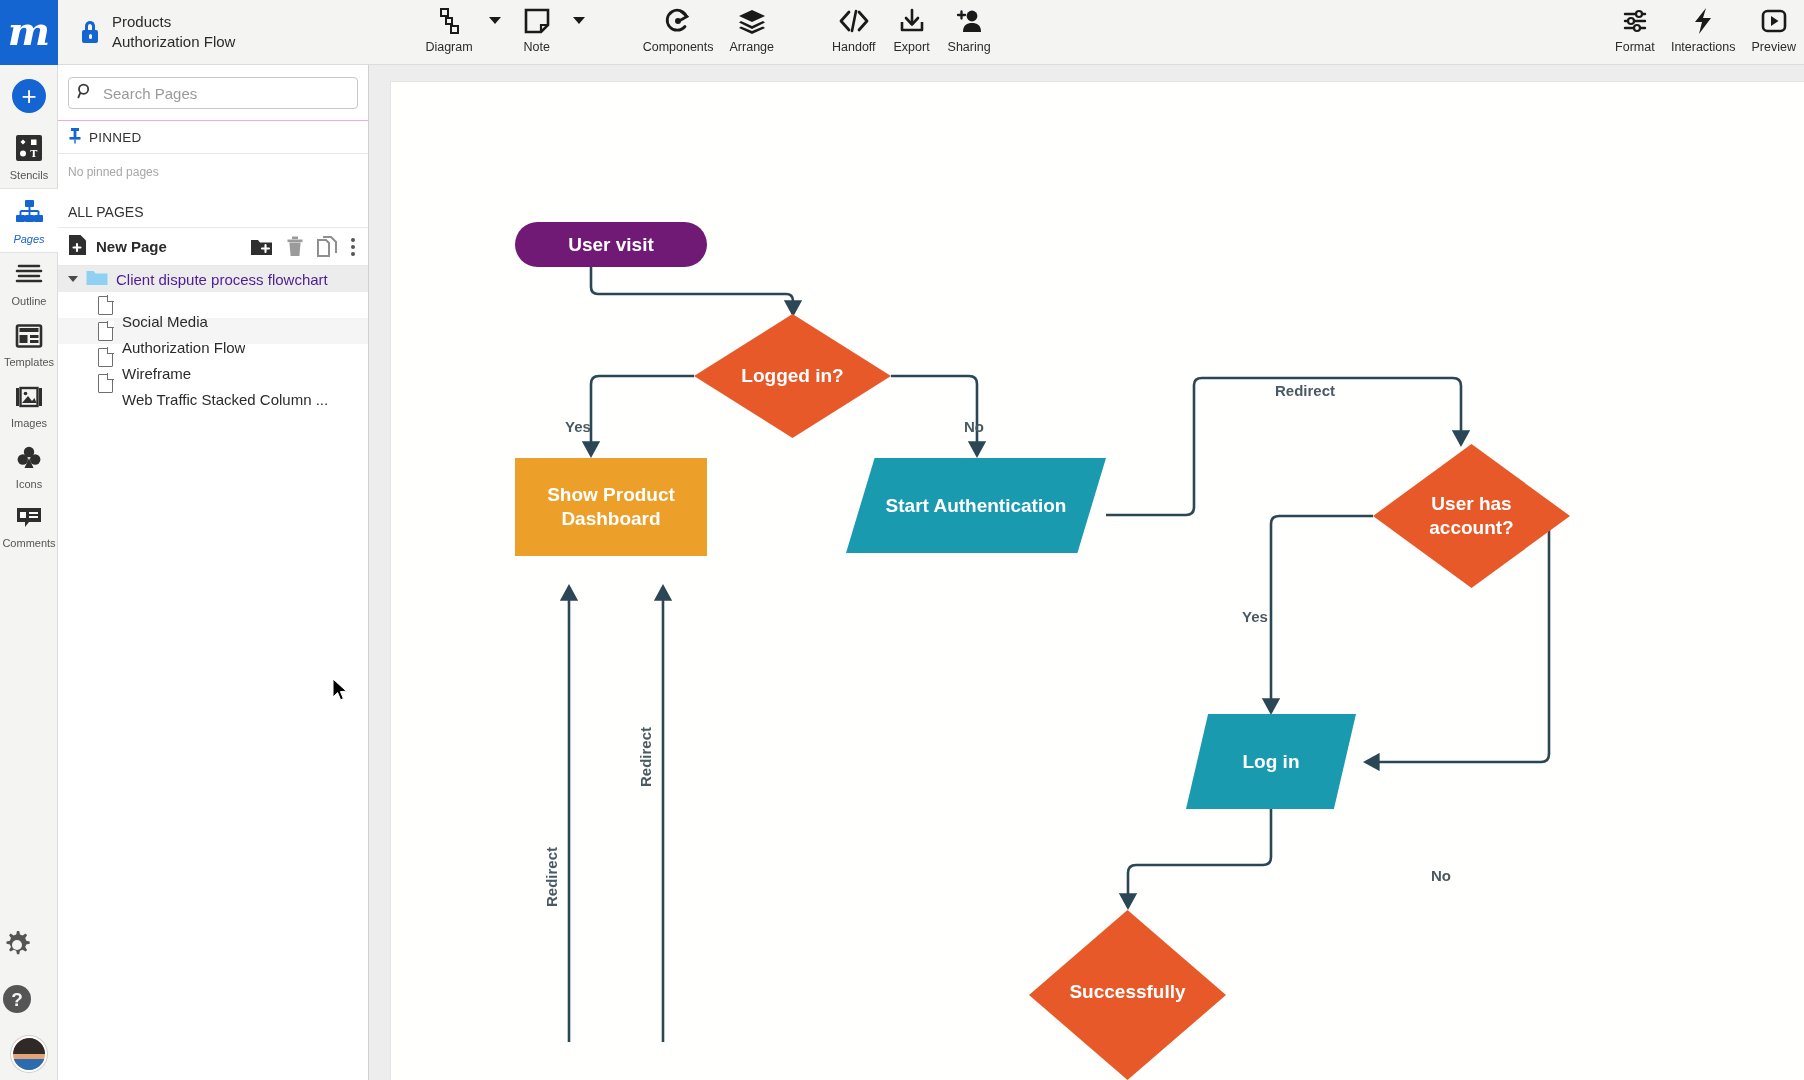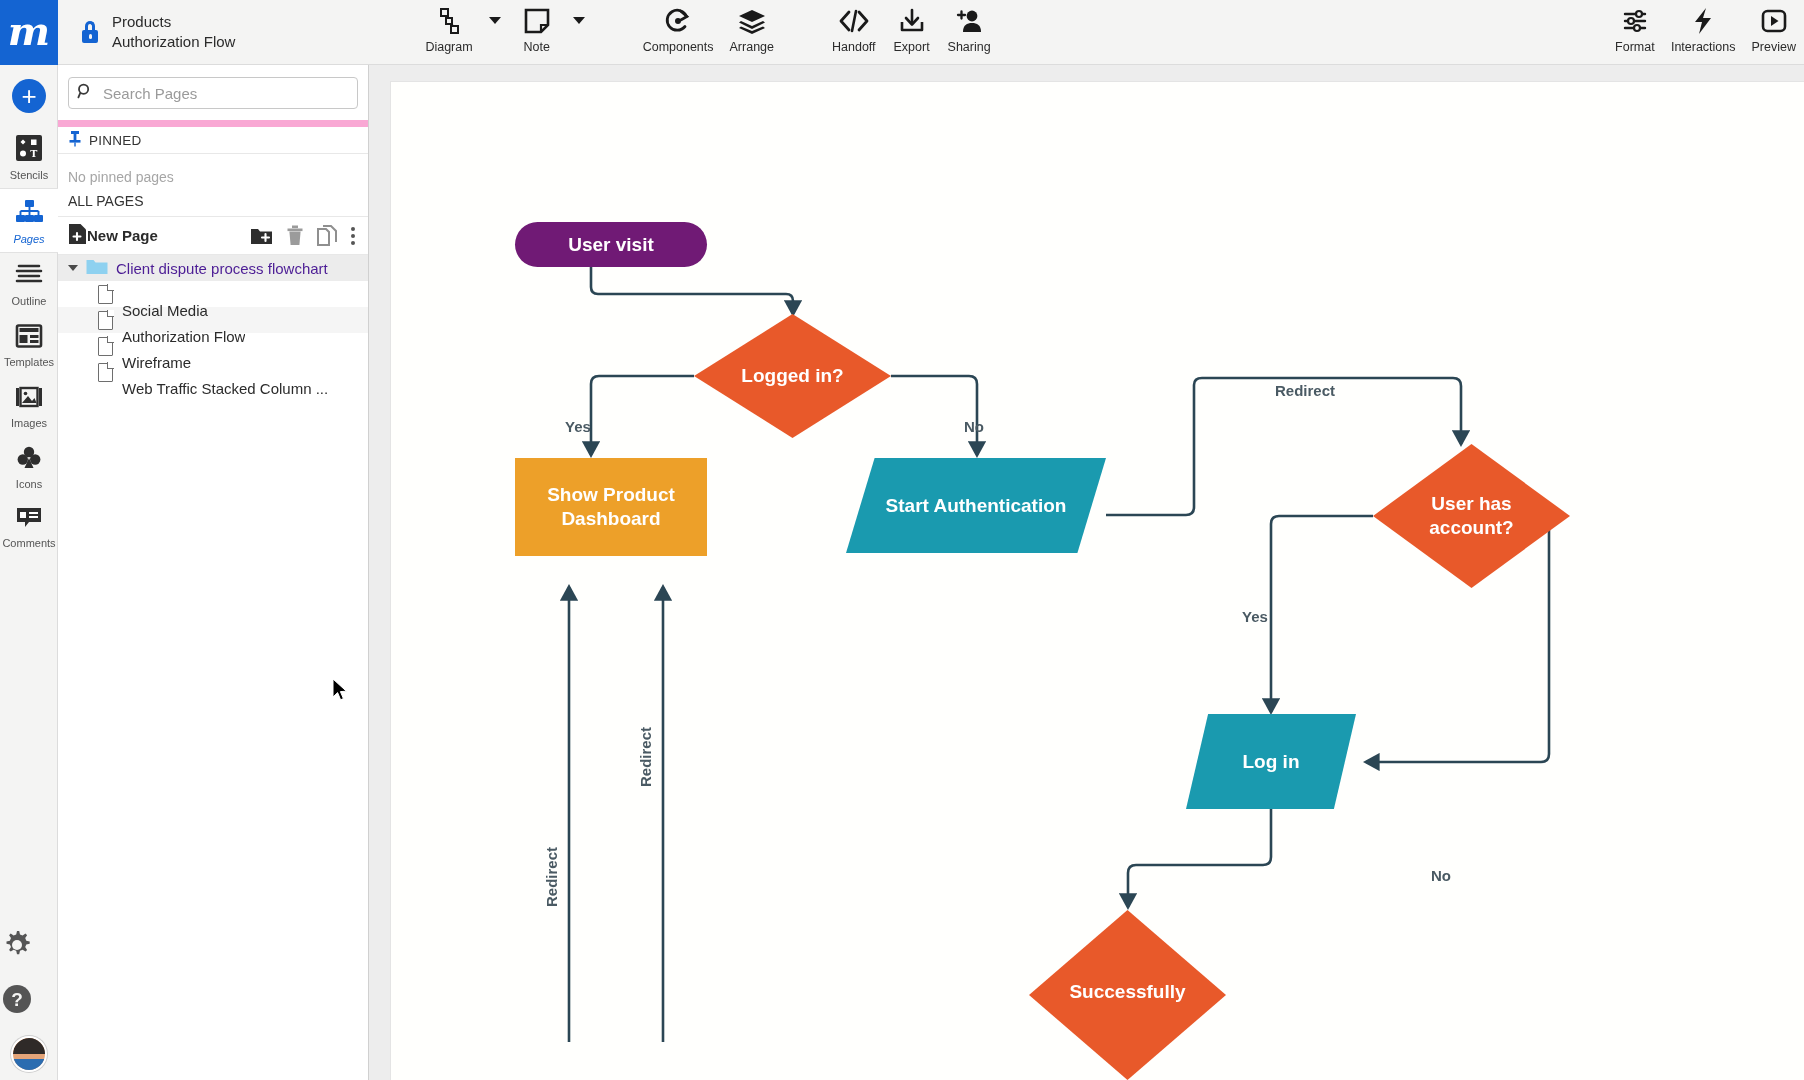--- a/index.html
+++ b/index.html
@@ -89,28 +89,28 @@
     display:flex; align-items:center; padding:0 8px; cursor:text;
   }
   .search-box .mag{ margin-right:8px; }
   .search-box input{
     border:none; outline:none; font-size:15px; color:#333; width:100%;
     font-family:"Liberation Sans", sans-serif; background:transparent;
   }
   .search-box input::placeholder{ color:#9a9a9a; }
   .sec-row{
     height:34px; display:flex; align-items:center; padding:10px 10px;
-    border-top:7px solid #f9a8d4; border-bottom:1px solid #e8e8e8; font-size:13.5px; color:#333;
+    border-top:1px solid #f9a8d4; border-bottom:1px solid #e8e8e8; font-size:13.5px; color:#333;
     letter-spacing:.02em;
   }
   .sec-row .pin{ margin-right:7px; }
-  .empty-row{ height:31px; display:flex; align-items:flex-end; padding:0 10px; font-size:14px; color:#a6a6a6; }
+  .empty-row{ height:31px; display:flex; align-items:flex-start; padding:0 10px; font-size:12px; color:#a6a6a6;margin-top:11px; }
   .allpages{ height:32px; display:flex; align-items:center; padding:0 10px; font-size:14px; color:#333; border-bottom:1px solid #e8e8e8;}
   .newpage{
-    height:38px; display:flex; align-items:center; padding:0 10px; 
+    height:38px; display:flex; align-items:center; padding:0 10px; gap:9px;
     border-bottom:1px solid #e8e8e8; cursor:pointer;
   }
   .newpage .np-lbl{ font-size:15px; color:#2b2b2b; font-weight:600; }
   .np-actions{ margin-left:auto; display:flex; align-items:center; gap:13px; padding-right:2px; }
   .np-actions span{ cursor:pointer; display:flex; align-items:center; }
   .folder-row{
     height:26px; display:flex; align-items:center; gap:8px; padding:0 10px;
     background:#ececec; cursor:pointer;
   }
   .folder-row .tri{

